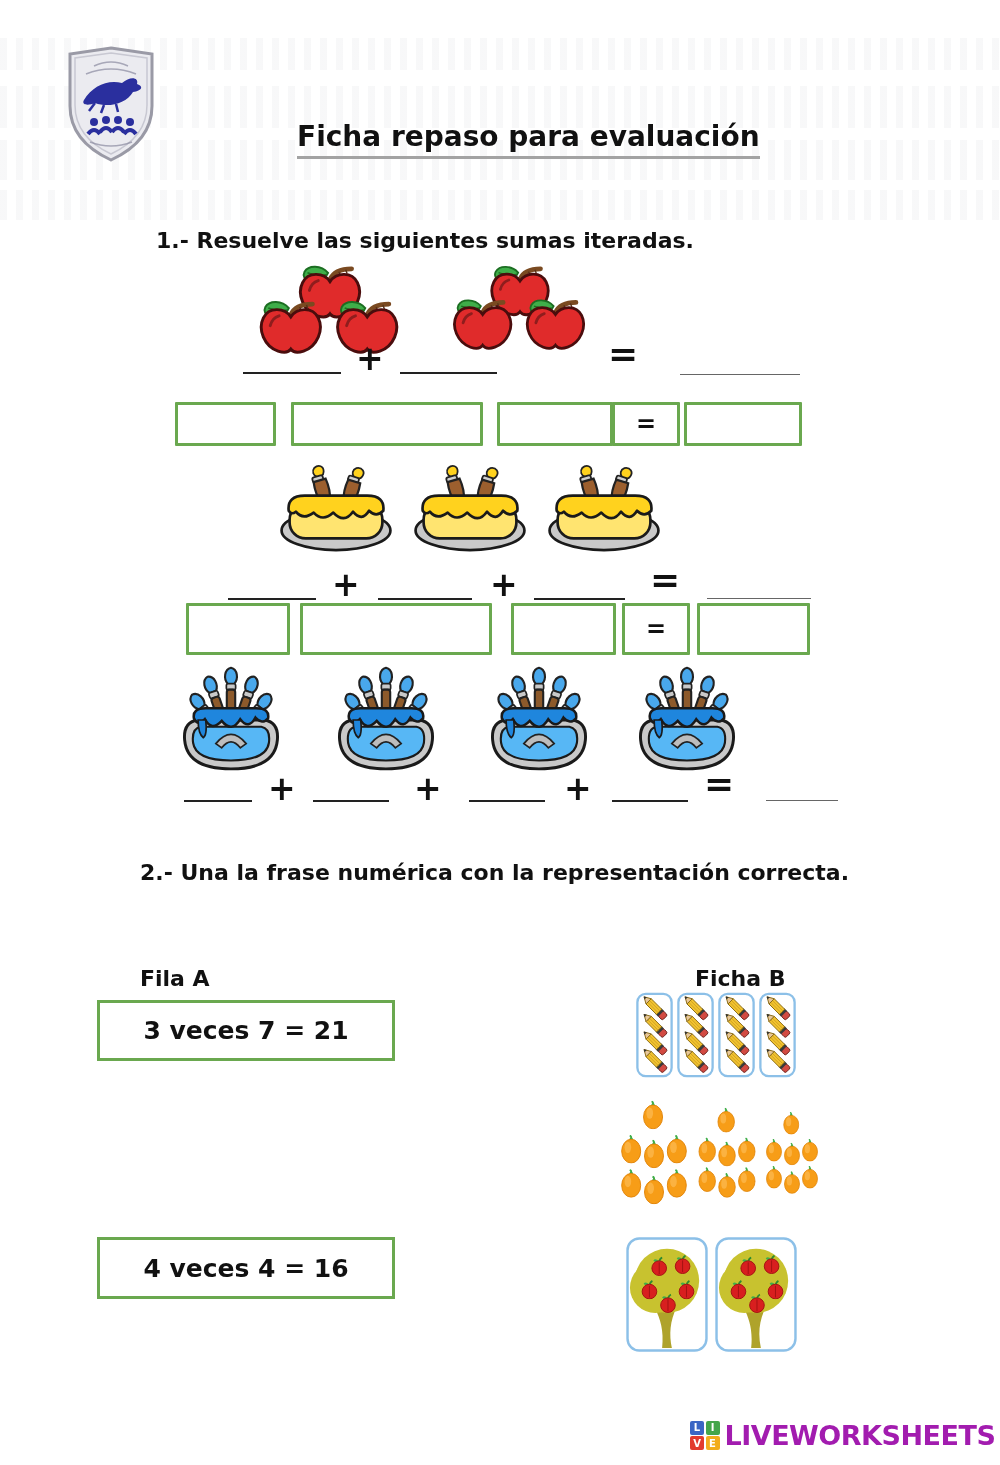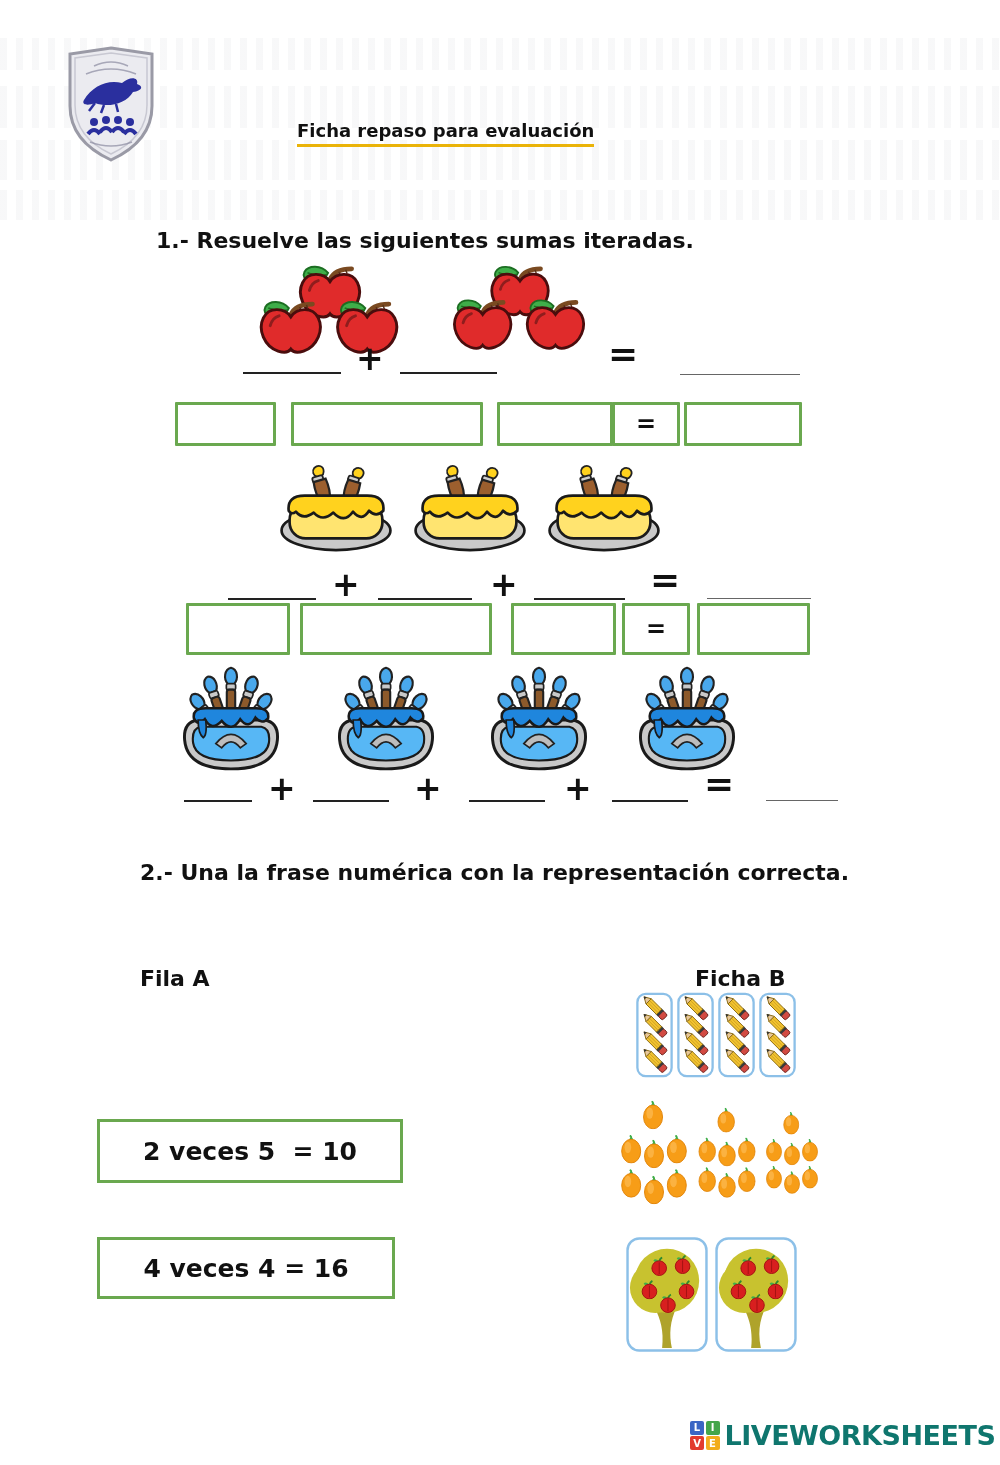--- a/index.html
+++ b/index.html
@@ -5,22 +5,22 @@
   html,body { margin:0; padding:0; background:#ffffff; }
   .page {
     position:relative; width:1000px; height:1465px; background:#ffffff;
     font-family:"DejaVu Sans", sans-serif; color:#111; overflow:hidden;
   }
   .scanband {
     position:absolute; left:0; width:1000px; pointer-events:none;
     background:repeating-linear-gradient(90deg, rgba(130,135,150,0.06) 0 7px, rgba(0,0,0,0) 7px 16px);
   }
   .title {
-    position:absolute; font-size:18px; font-weight:bold; letter-spacing:0px;
-    border-bottom:3px solid #eab308; padding-bottom:3px; white-space:nowrap;
+    position:absolute; font-size:28px; font-weight:bold; letter-spacing:0px;
+    border-bottom:3px solid #a3a3a3; padding-bottom:3px; white-space:nowrap;
   }
   .nameline { position:absolute; font-size:24px; font-weight:bold; white-space:nowrap; }
   .nameline .rule { display:inline-block; width:425px; border-bottom:2.5px solid #333; height:22px; margin-left:10px; }
   .exheading { position:absolute; font-size:22px; font-weight:bold; white-space:nowrap; }
   .uline { position:absolute; border-bottom:2.5px solid #222; height:0; }
   .uline.thin { border-bottom:1.7px solid #666; }
   .plus { position:absolute; font-size:33px; font-weight:bold; color:#111; line-height:1; }
   .eqmark { position:absolute; font-size:36px; font-weight:bold; color:#111; line-height:1; }
   .gbox {
     position:absolute; border:3.5px solid #6aa84f; background:#fff; border-radius:1px;
@@ -36,21 +36,21 @@
   .imgwrap { position:absolute; }
   .footer { position:absolute; left:690px; top:1420px; display:flex; align-items:center; }
   .logo-grid { display:grid; grid-template-columns:14px 14px; grid-template-rows:14px 14px; gap:1.5px; margin-right:5px; }
   .logo-grid span {
     display:flex; align-items:center; justify-content:center;
     font-size:10px; font-weight:bold; color:#fff; border-radius:2px;
     font-family:"DejaVu Sans", sans-serif;
   }
   .lg-l { background:#3b66c4; } .lg-i { background:#44a64b; }
   .lg-v { background:#e23b2e; } .lg-e { background:#f2ad1d; }
-  .brand { font-size:27px; font-weight:800; color:#0f766e; letter-spacing:-0.5px; }
+  .brand { font-size:27px; font-weight:800; color:#a21caf; letter-spacing:-0.5px; }
 </style>
 </head>
 <body>
 
 <div class="page">
 
   <div class="scanband" style="top:38px; height:32px;"></div>
   <div class="scanband" style="top:86px; height:42px;"></div>
   <div class="scanband" style="top:140px; height:40px;"></div>
   <div class="scanband" style="top:190px; height:30px;"></div>
@@ -268,21 +268,21 @@
   <div class="plus" style="left:564px; top:772px;">+</div>
   <div class="uline" style="left:612px; top:800px; width:76px;"></div>
   <div class="eqmark" style="left:704px; top:766px;">=</div>
   <div class="uline thin" style="left:766px; top:800px; width:72px;"></div>
 
   <div class="exheading" style="left:140px; top:860px;">2.- Una la frase numérica con la representación correcta.</div>
 
   <div class="filalabel" style="left:140px; top:950px;">Fila A</div>
   <div class="filalabel" style="left:695px; top:950px;">Ficha B</div>
 
-  <div class="phrasebox" style="left:97px; top:1119px; width:300px; height:58px;">2 veces 5  = 10</div>
+  <div class="phrasebox" style="left:97px; top:1000px; width:292px; height:55px;">3 veces 7 = 21</div>
   <div class="phrasebox" style="left:97px; top:1237px; width:292px; height:56px;text-align:center;">4 veces 4 = 16</div>
 
   <div class="imgwrap" style="left:636px; top:991px; display:flex; gap:4px;">
     <svg width="37" height="88">
         <use href="#sym-pencil-card" width="37" height="88"></use>
       </svg>
     <svg width="37" height="88">
         <use href="#sym-pencil-card" width="37" height="88"></use>
       </svg>
     <svg width="37" height="88">

